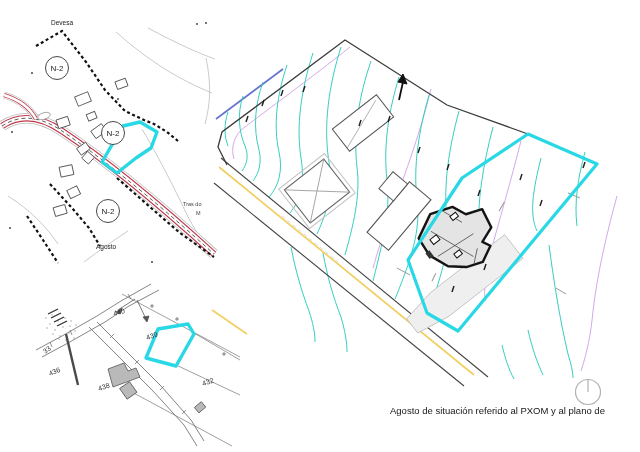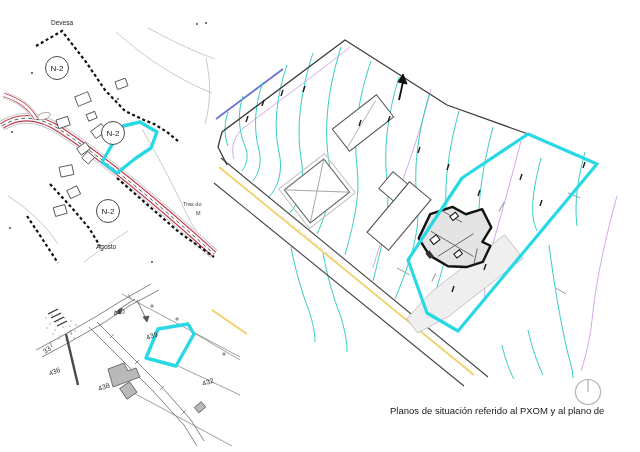--- a/index.html
+++ b/index.html
@@ -270,15 +270,15 @@
     </g>
   </g>
 
   <g>
     <circle cx="588" cy="392" r="12.5" fill="none" stroke="#b0b0b0" stroke-width="1.2"></circle>
     <line x1="588" y1="379.5" x2="588" y2="392" stroke="#b0b0b0" stroke-width="1.2"></line>
   </g>
 </svg>
 
 <div class="caption">
-  <div>Planos de situación referido al PXOM y al plano de</div>
+  <div>Agosto de situación referido al PXOM y al plano de</div>
 </div>
 </div>
 
 </body></html>

